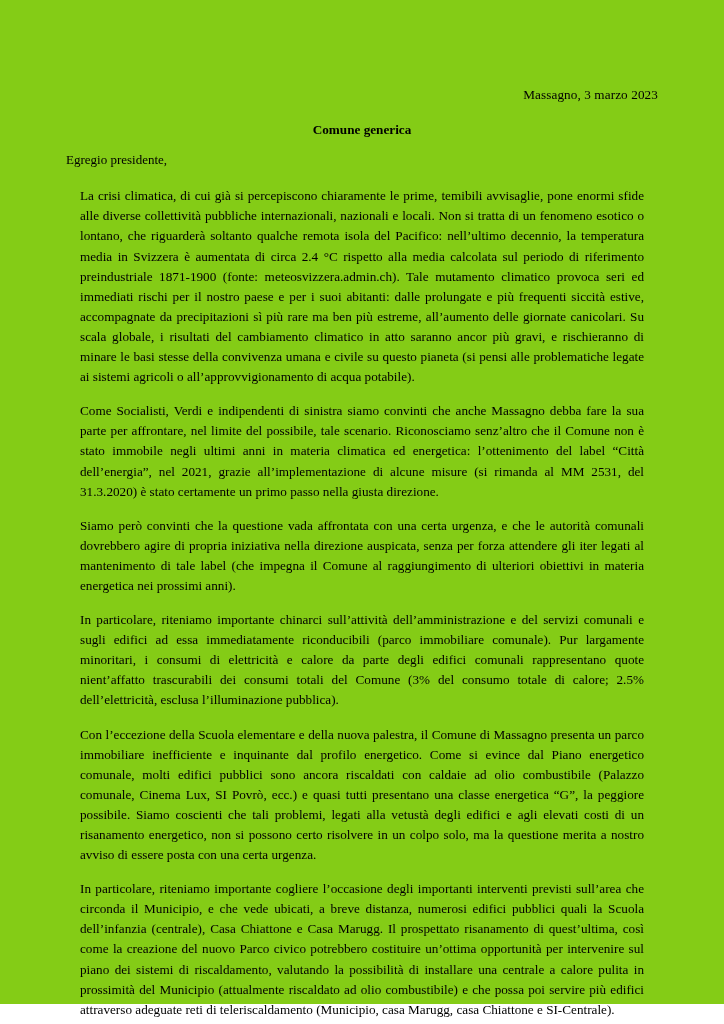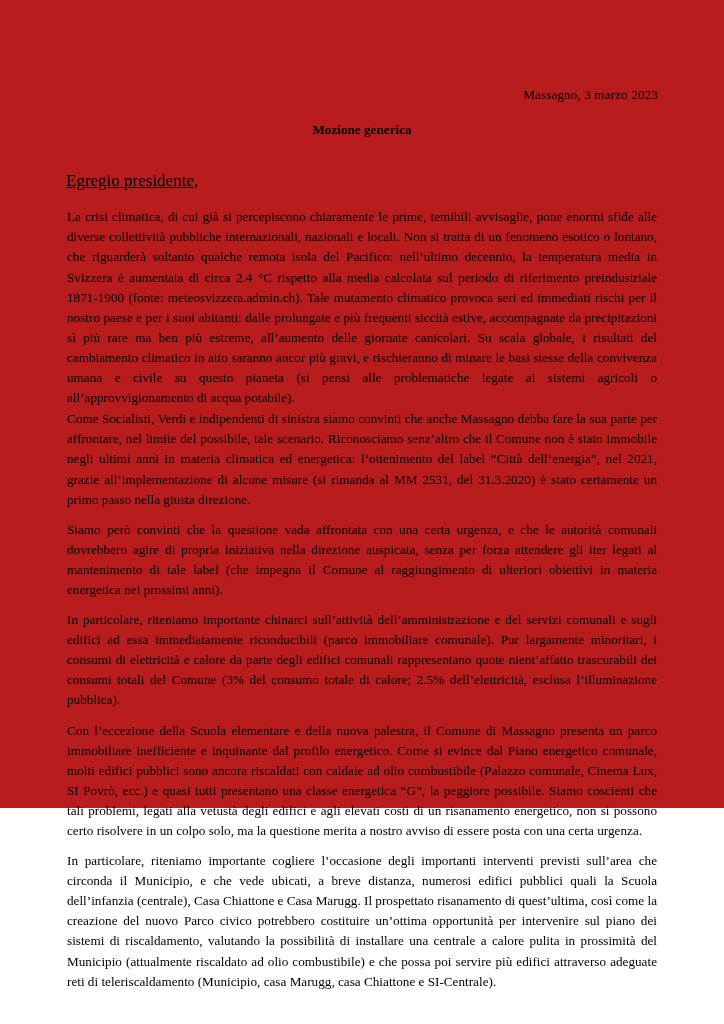--- a/index.html
+++ b/index.html
@@ -10,22 +10,22 @@
   body {
     width: 724px;
     height: 1024px;
     overflow: hidden;
     font-family: "Liberation Serif", "DejaVu Serif", serif;
     color: #000000;
   }
   .page {
     position: relative;
     width: 724px;
-    height: 808px;
-    background: #b91c1c;
+    height: 1004px;
+    background: #84cc16;
     box-sizing: border-box;
   }
   .content {
     position: absolute;
     left: 66px;
     top: 0;
     width: 592px;
   }
   .dateline {
     text-align: right;
@@ -41,56 +41,55 @@
     font-size: 13.2px;
     line-height: 19.1px;
   }
   .title-main {
     display: block;
   }
   .title-sub {
     display: block;
   }
   .salutation {
-    margin-top: 32px;
-    font-size: 17px;
+    margin-top: 11px;
+    font-size: 13px;
     line-height: 20px;
-    text-decoration: underline;
   }
   .salutation div {
     white-space: nowrap;
   }
   .body-text {
     margin-top: 16px;
     font-size: 13.2px;
     line-height: 20.1px;
     text-align: justify;
   }
   .para {
-    margin: 1px;
+    margin: 14px;
     text-align: justify;
     text-justify: inter-word;
   }
   .para.spaced {
     margin-top: 10px;
   }
   .para.tight {
     margin-top: 0;
   }
 </style>
 </head>
 <body>
 
 <div class="page">
   <div class="content">
 
     <div class="dateline">Massagno, 3 marzo 2023</div>
 
     <div class="title-block">
-      <span class="title-main">Mozione generica</span>
+      <span class="title-main">Comune generica</span>
     </div>
 
     <div class="salutation">
       <div>Egregio presidente,</div>
     </div>
 
     <div class="body-text">
       <p class="para tight">La crisi climatica, di cui già si percepiscono chiaramente le prime, temibili avvisaglie, pone enormi sfide alle diverse collettività pubbliche internazionali, nazionali e locali. Non si tratta di un fenomeno esotico o lontano, che riguarderà soltanto qualche remota isola del Pacifico: nell’ultimo decennio, la temperatura media in Svizzera è aumentata di circa 2.4 °C rispetto alla media calcolata sul periodo di riferimento preindustriale 1871-1900 (fonte: meteosvizzera.admin.ch). Tale mutamento climatico provoca seri ed immediati rischi per il nostro paese e per i suoi abitanti: dalle prolungate e più frequenti siccità estive, accompagnate da precipitazioni sì più rare ma ben più estreme, all’aumento delle giornate canicolari. Su scala globale, i risultati del cambiamento climatico in atto saranno ancor più gravi, e rischieranno di minare le basi stesse della convivenza umana e civile su questo pianeta (si pensi alle problematiche legate ai sistemi agricoli o all’approvvigionamento di acqua potabile).</p>
       <p class="para tight">Come Socialisti, Verdi e indipendenti di sinistra siamo convinti che anche Massagno debba fare la sua parte per affrontare, nel limite del possibile, tale scenario. Riconosciamo senz’altro che il Comune non è stato immobile negli ultimi anni in materia climatica ed energetica: l’ottenimento del label “Città dell’energia”, nel 2021, grazie all’implementazione di alcune misure (si rimanda al MM 2531, del 31.3.2020) è stato certamente un primo passo nella giusta direzione.</p>
       <p class="para spaced">Siamo però convinti che la questione vada affrontata con una certa urgenza, e che le autorità comunali dovrebbero agire di propria iniziativa nella direzione auspicata, senza per forza attendere gli iter legati al mantenimento di tale label (che impegna il Comune al raggiungimento di ulteriori obiettivi in materia energetica nei prossimi anni).</p>

